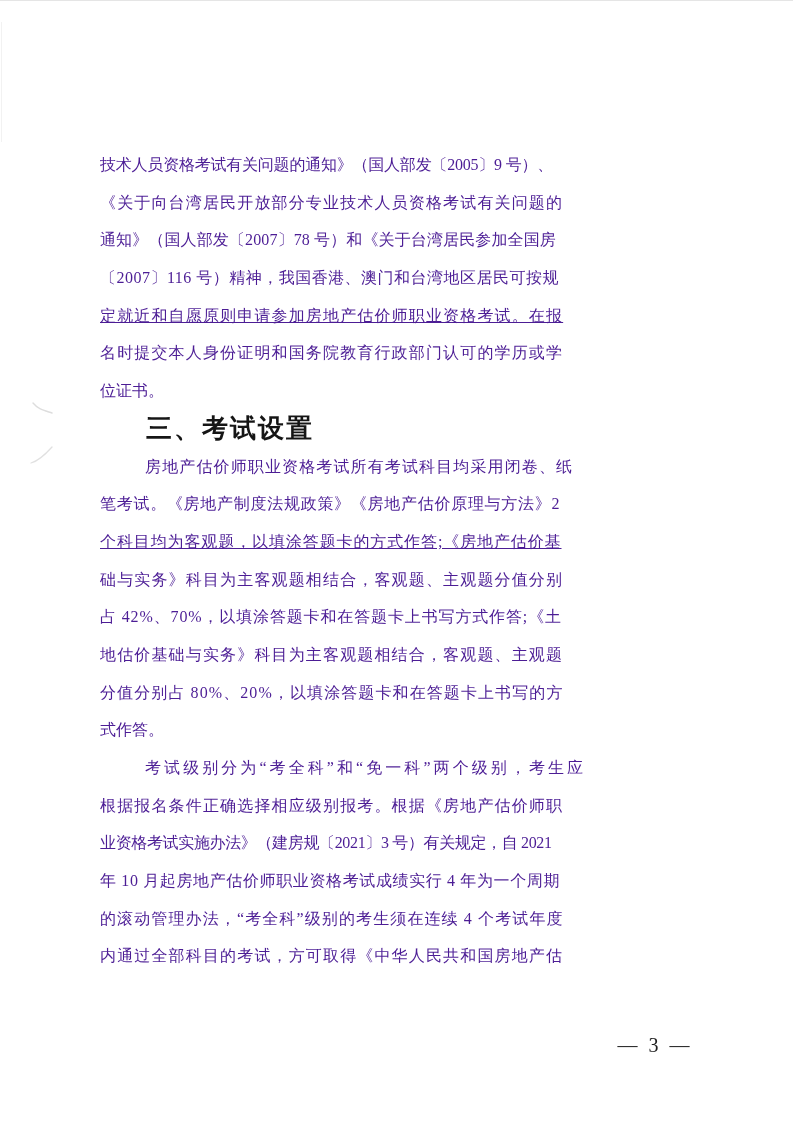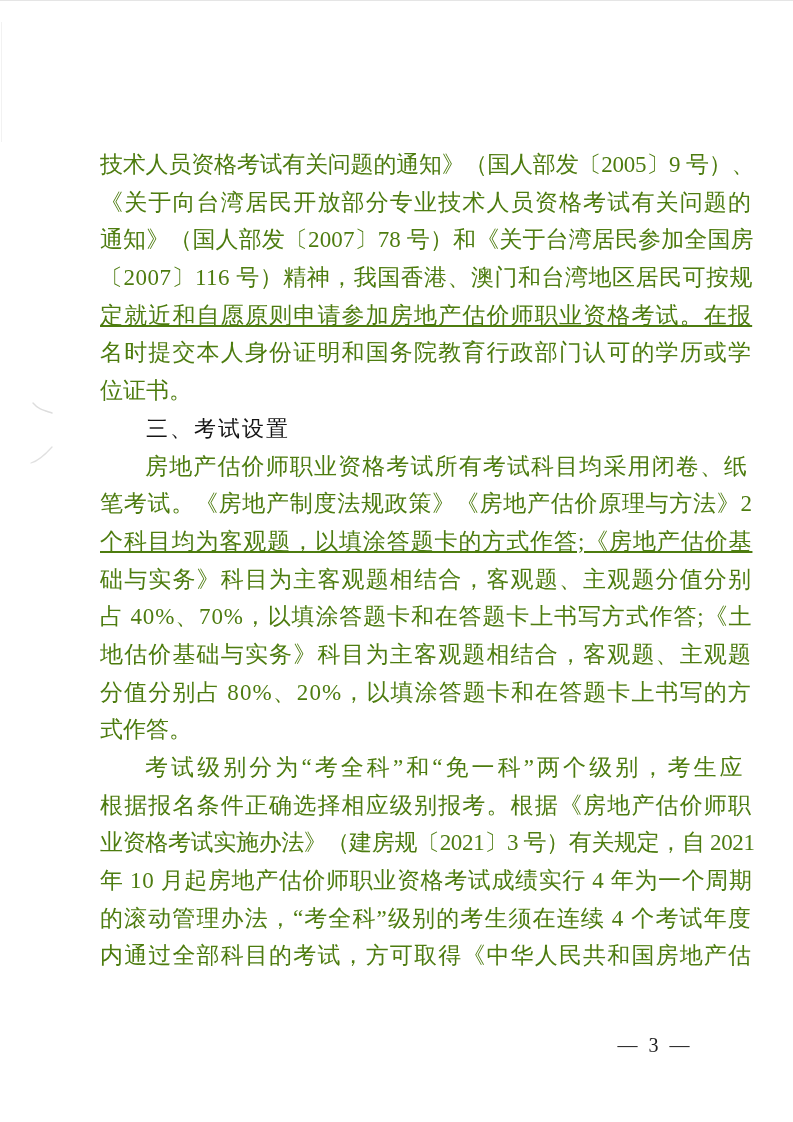--- a/index.html
+++ b/index.html
@@ -40,31 +40,31 @@
   .text-block {
     position: absolute;
     left: 100px;
     top: 146px;
     width: 597px;
     color: #1e1e1e;
   }
   .line {
     height: 37.7px;
     line-height: 37.7px;
-    font-size: 23px;
+    font-size: 16px;
     white-space: pre;
     text-align: left;
-    color: #4d7c0f;
+    color: #4c1d95;
     -webkit-font-smoothing: antialiased;
   }
   .line.ind { text-indent: 45px; }
   .line.heading {
     font-family: "Liberation Sans", "DejaVu Sans", sans-serif;
-    font-weight: 400;
-    font-size: 22px;
+    font-weight: 700;
+    font-size: 26px;
     text-indent: 46px;
     letter-spacing: 2px;
     color: #151515;
   }
   .page-number {
     position: absolute;
     left: 585px;
     top: 1034px;
     width: 140px;
     text-align: center;
@@ -95,21 +95,21 @@
       <div class="line j"><span style="letter-spacing: 0.120968px; margin-right: -0.120968px;">通知》（国人部发〔2007〕78 号）和《关于台湾居民参加全国房</span></div>
       <div class="line j"><span style="letter-spacing: 0.484375px; margin-right: -0.484375px; font-family: Liberation Serif, serif;">〔2007〕116 号）精神，我国香港、澳门和台湾地区居民可按规</span></div>
       <div class="line j"><span style="letter-spacing: 1.15385px; margin-right: -1.15385px; text-decoration: underline;">定就近和自愿原则申请参加房地产估价师职业资格考试。在报</span></div>
       <div class="line j"><span style="letter-spacing: 1.15385px; margin-right: -1.15385px;">名时提交本人身份证明和国务院教育行政部门认可的学历或学</span></div>
       <div class="line"><span>位证书。</span></div>
       <div class="line heading">三、考试设置</div>
       <div class="line ind j"><span style="letter-spacing: 1.125px; margin-right: -1.125px;">房地产估价师职业资格考试所有考试科目均采用闭卷、纸</span></div>
       <div class="line j"><span style="letter-spacing: 0.722222px; margin-right: -0.722222px;">笔考试。《房地产制度法规政策》《房地产估价原理与方法》2</span></div>
       <div class="line j"><span style="letter-spacing: 0.894676px; margin-right: -0.894676px; text-decoration: underline;">个科目均为客观题，以填涂答题卡的方式作答;《房地产估价基</span></div>
       <div class="line j"><span style="letter-spacing: 1.15385px; margin-right: -1.15385px;">础与实务》科目为主客观题相结合，客观题、主观题分值分别</span></div>
-      <div class="line j"><span style="letter-spacing: 0.864062px; margin-right: -0.864063px;">占 40%、70%，以填涂答题卡和在答题卡上书写方式作答;《土</span></div>
+      <div class="line j"><span style="letter-spacing: 0.864062px; margin-right: -0.864063px;">占 42%、70%，以填涂答题卡和在答题卡上书写方式作答;《土</span></div>
       <div class="line j"><span style="letter-spacing: 1.15385px; margin-right: -1.15385px;">地估价基础与实务》科目为主客观题相结合，客观题、主观题</span></div>
       <div class="line j"><span style="letter-spacing: 1.09483px; margin-right: -1.09483px; text-align: right;">分值分别占 80%、20%，以填涂答题卡和在答题卡上书写的方</span></div>
       <div class="line"><span>式作答。</span></div>
       <div class="line ind j"><span style="letter-spacing: 3.07096px; margin-right: -3.07096px;">考试级别分为“考全科”和“免一科”两个级别，考生应</span></div>
       <div class="line j"><span style="letter-spacing: 1.15385px; margin-right: -1.15385px;">根据报名条件正确选择相应级别报考。根据《房地产估价师职</span></div>
       <div class="line j"><span style="letter-spacing: -0.352941px; margin-right: 0.352941px;">业资格考试实施办法》（建房规〔2021〕3 号）有关规定，自 2021</span></div>
       <div class="line j"><span style="letter-spacing: 0.629032px; margin-right: -0.629032px;">年 10 月起房地产估价师职业资格考试成绩实行 4 年为一个周期</span></div>
       <div class="line j"><span style="letter-spacing: 1.1153px; margin-right: -1.1153px;">的滚动管理办法，“考全科”级别的考生须在连续 4 个考试年度</span></div>
       <div class="line j"><span style="letter-spacing: 1.15385px; margin-right: -1.15385px;">内通过全部科目的考试，方可取得《中华人民共和国房地产估</span></div>
     </div>

